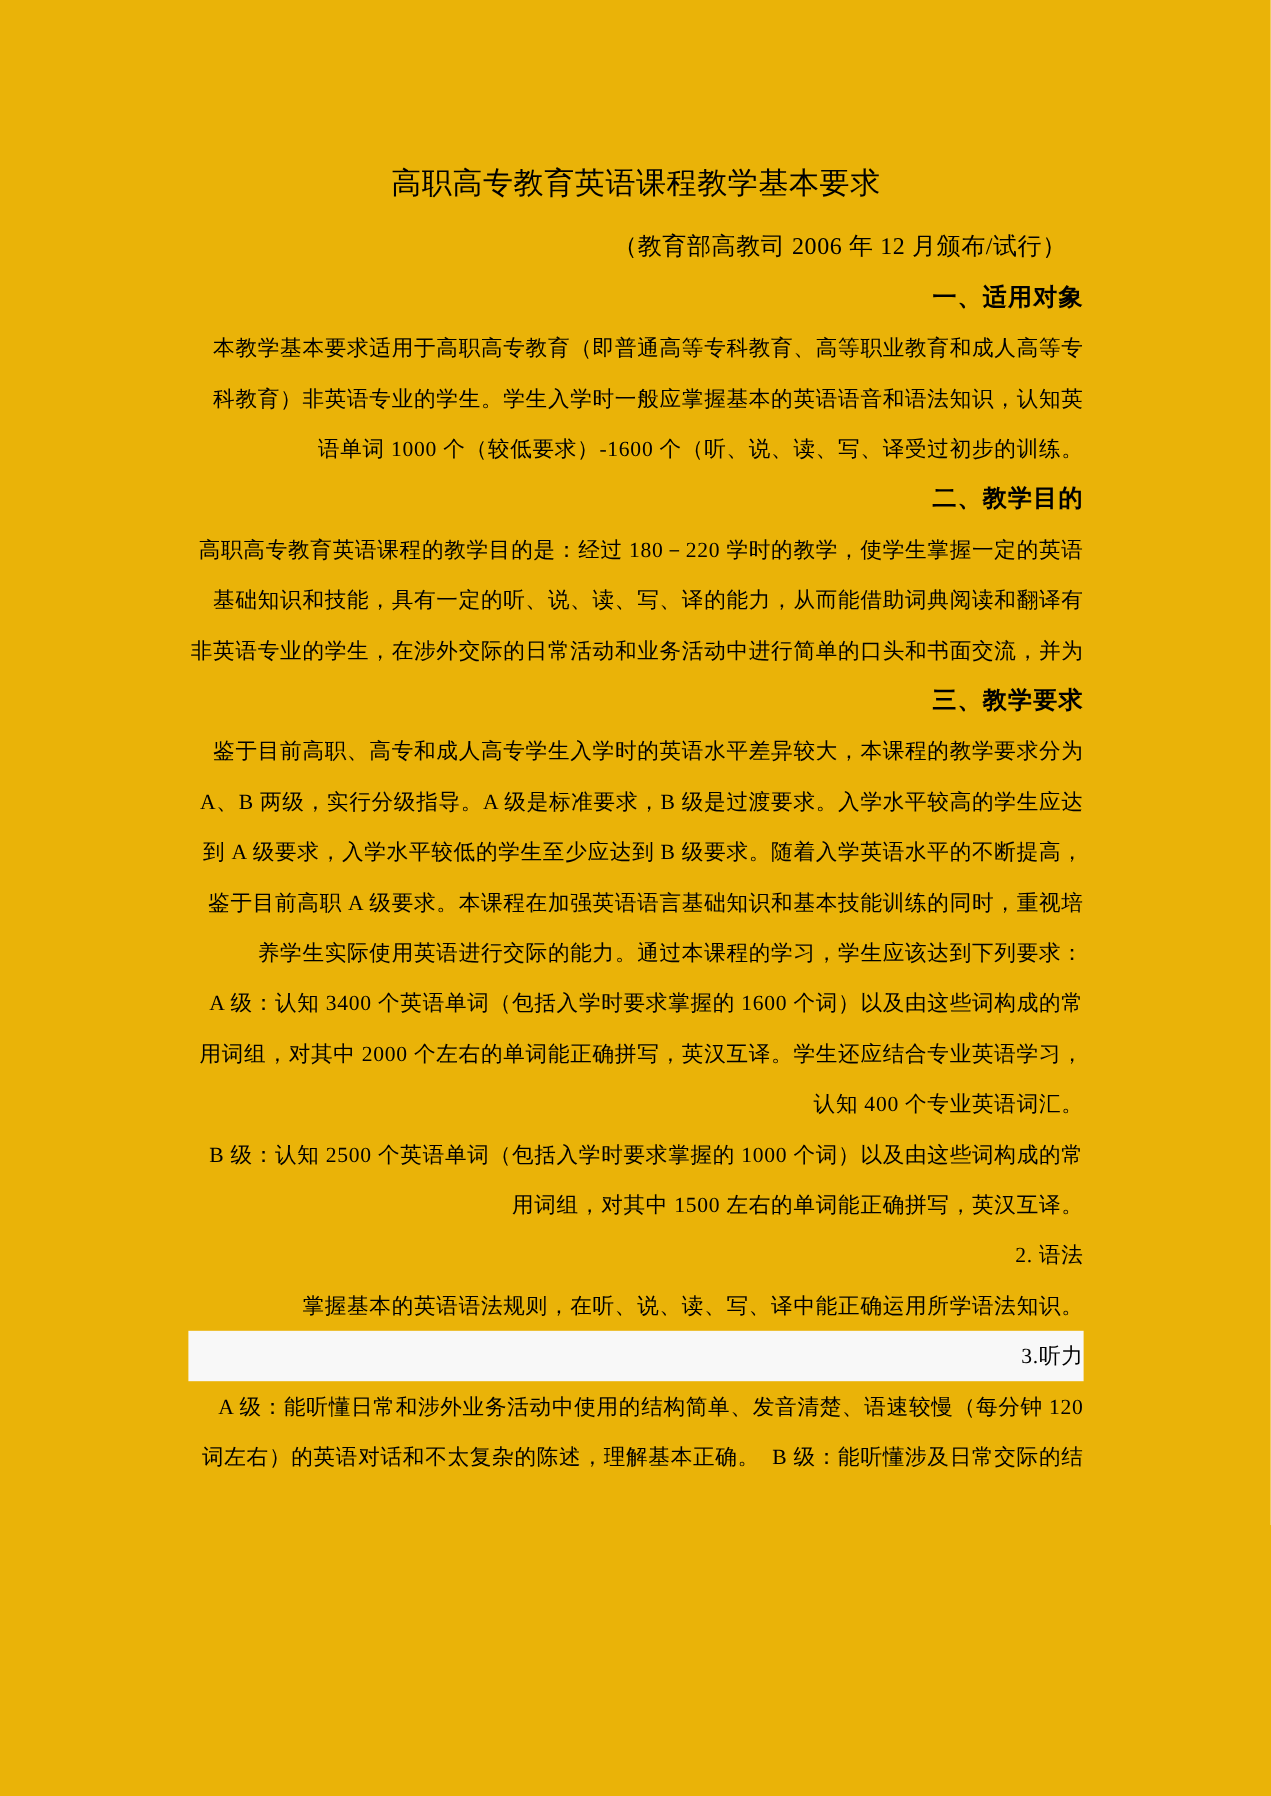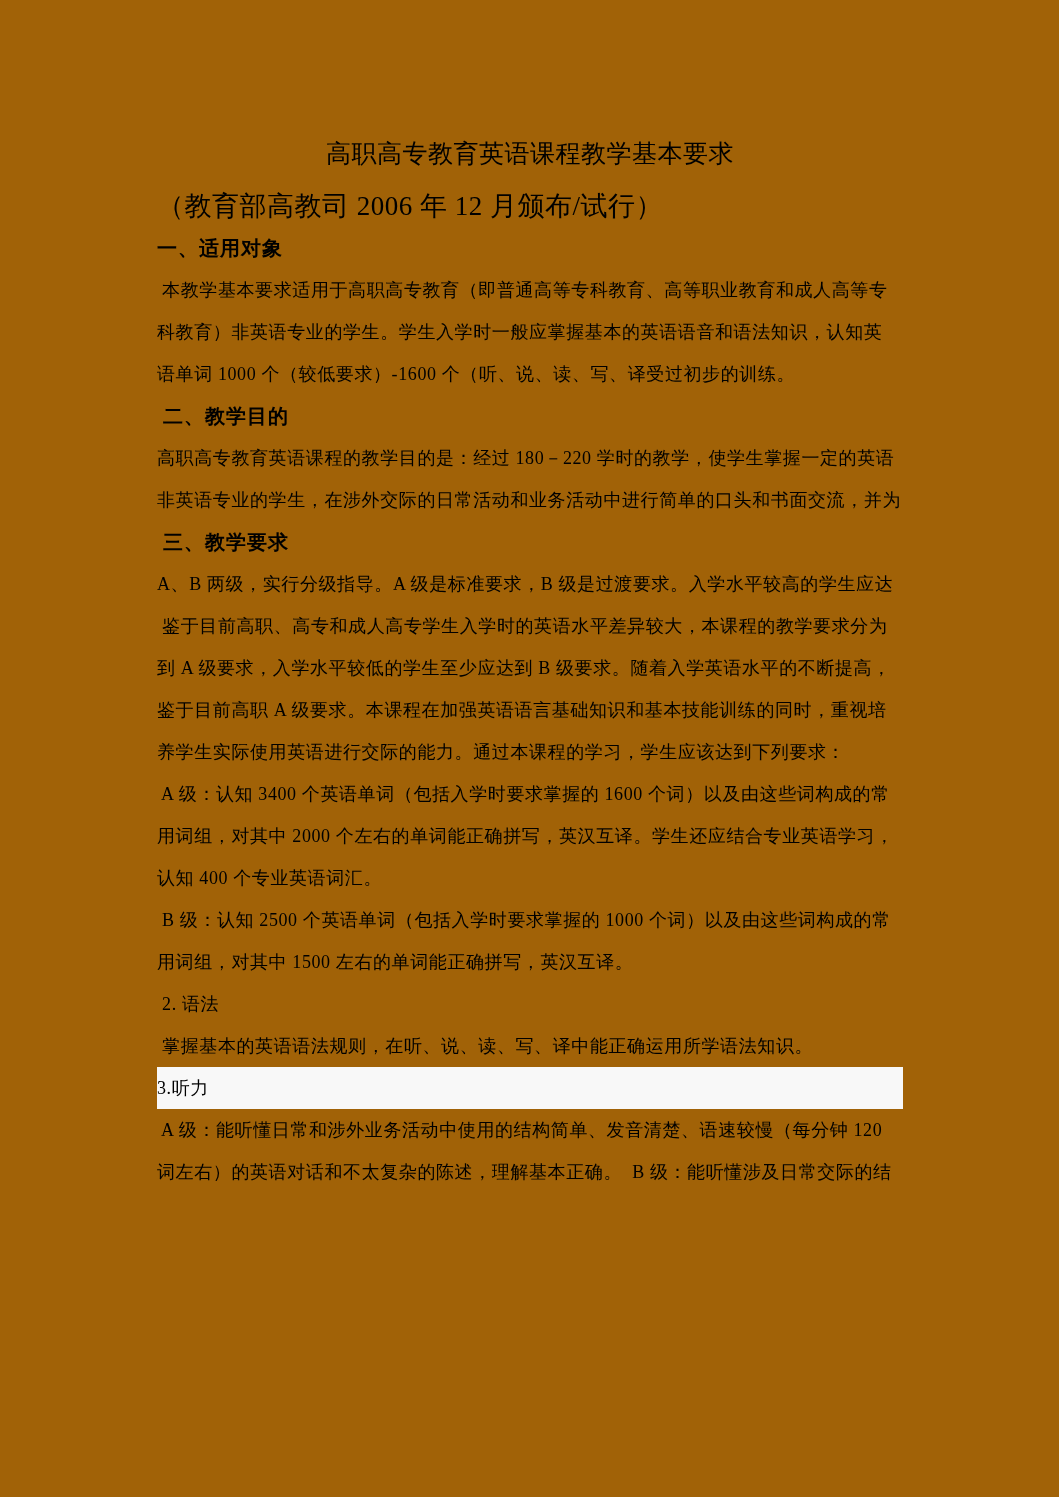--- a/index.html
+++ b/index.html
@@ -4,54 +4,55 @@
 <style>
   html, body {
     margin: 0;
     padding: 0;
     background: #ffffff;
   }
   .page {
     position: relative;
     width: 1059px;
     height: 1497px;
-    background: #a16207;
+    background: #eab308;
     color: #000000;
     font-family: "Liberation Serif", "DejaVu Serif", serif;
     overflow: hidden;
   }
   .doc-title {
     position: absolute;
     left: 157px;
     top: 132px;
     width: 746px;
     height: 44px;
     line-height: 44px;
     text-align: center;
     font-size: 25px;
     letter-spacing: 0.5px;
     white-space: pre;
   }
   .doc-subtitle {
     position: absolute;
-    left: 157px;
+    left: 143px;
     top: 188px;
     width: 746px;
     height: 36px;
     line-height: 36px;
-    text-align: left;
-    font-size: 27px;
+    text-align: right;
+    font-size: 20px;
     letter-spacing: 0.5px;
     white-space: pre;
   }
   .doc-body {
     position: absolute;
     left: 157px;
     top: 227px;
     width: 746px;
+    text-align: right;
   }
   .line {
     height: 42px;
     line-height: 42px;
     font-size: 18px;
     letter-spacing: 0.6px;
     white-space: pre;
   }
   .line.heading {
     font-weight: bold;
@@ -72,24 +73,25 @@
 
   <div class="doc-subtitle">（教育部高教司 2006 年 12 月颁布/试行）</div>
 
   <div class="doc-body">
     <div class="line heading">一、适用对象</div>
     <div class="line"> 本教学基本要求适用于高职高专教育（即普通高等专科教育、高等职业教育和成人高等专</div>
     <div class="line">科教育）非英语专业的学生。学生入学时一般应掌握基本的英语语音和语法知识，认知英</div>
     <div class="line">语单词 1000 个（较低要求）-1600 个（听、说、读、写、译受过初步的训练。</div>
     <div class="line heading"> 二、教学目的</div>
     <div class="line">高职高专教育英语课程的教学目的是：经过 180－220 学时的教学，使学生掌握一定的英语</div>
+    <div class="line">基础知识和技能，具有一定的听、说、读、写、译的能力，从而能借助词典阅读和翻译有</div>
     <div class="line">非英语专业的学生，在涉外交际的日常活动和业务活动中进行简单的口头和书面交流，并为</div>
     <div class="line heading"> 三、教学要求</div>
+    <div class="line"> 鉴于目前高职、高专和成人高专学生入学时的英语水平差异较大，本课程的教学要求分为</div>
     <div class="line">A、B 两级，实行分级指导。A 级是标准要求，B 级是过渡要求。入学水平较高的学生应达</div>
-    <div class="line"> 鉴于目前高职、高专和成人高专学生入学时的英语水平差异较大，本课程的教学要求分为</div>
     <div class="line">到 A 级要求，入学水平较低的学生至少应达到 B 级要求。随着入学英语水平的不断提高，</div>
     <div class="line">鉴于目前高职 A 级要求。本课程在加强英语语言基础知识和基本技能训练的同时，重视培</div>
     <div class="line">养学生实际使用英语进行交际的能力。通过本课程的学习，学生应该达到下列要求：</div>
     <div class="line"> A 级：认知 3400 个英语单词（包括入学时要求掌握的 1600 个词）以及由这些词构成的常</div>
     <div class="line">用词组，对其中 2000 个左右的单词能正确拼写，英汉互译。学生还应结合专业英语学习，</div>
     <div class="line">认知 400 个专业英语词汇。</div>
     <div class="line"> B 级：认知 2500 个英语单词（包括入学时要求掌握的 1000 个词）以及由这些词构成的常</div>
     <div class="line">用词组，对其中 1500 左右的单词能正确拼写，英汉互译。</div>
     <div class="line"> 2. 语法</div>
     <div class="line"> 掌握基本的英语语法规则，在听、说、读、写、译中能正确运用所学语法知识。</div>

